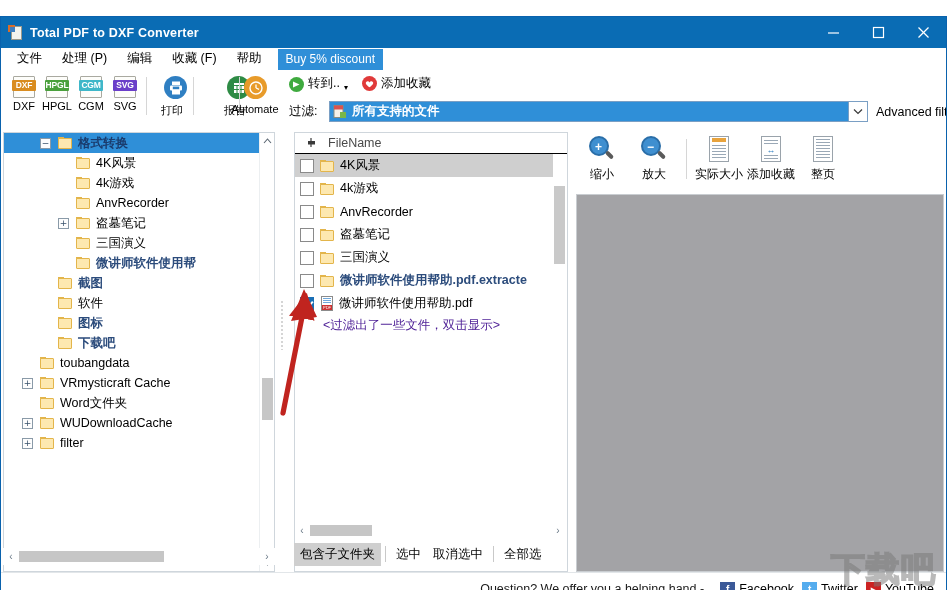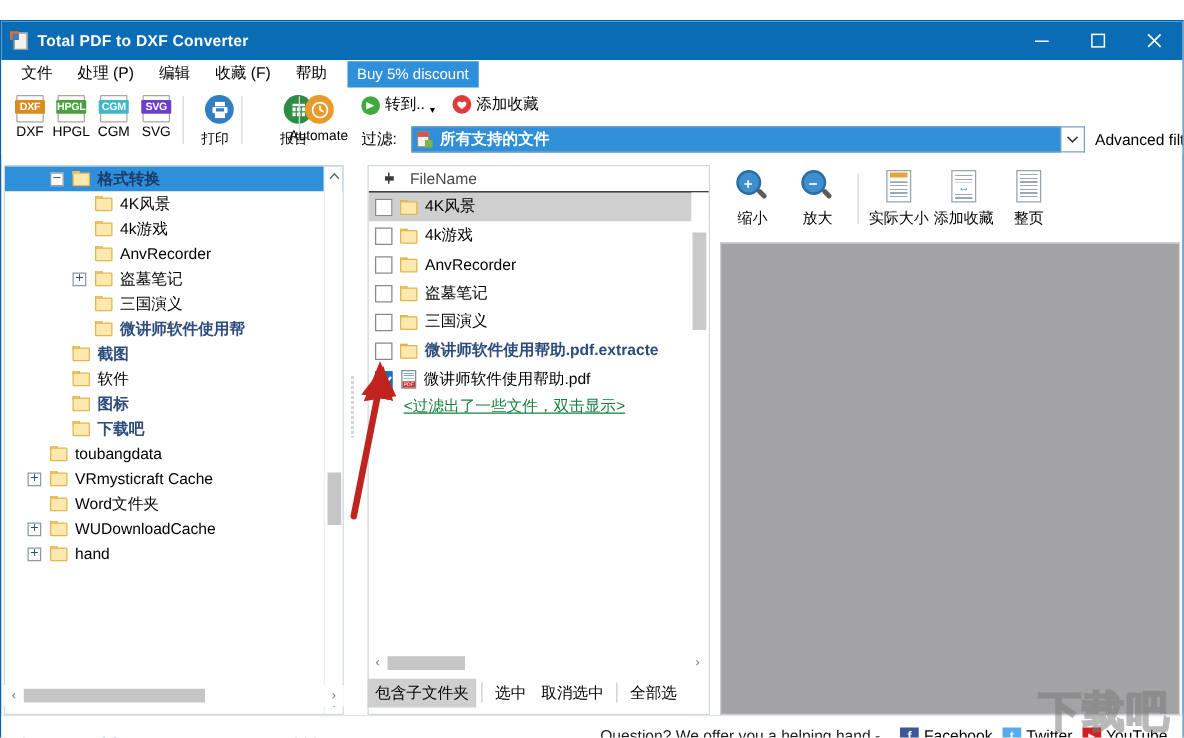--- a/index.html
+++ b/index.html
@@ -298,22 +298,22 @@
     font-size: 4px; color: #fff; text-align: center; line-height: 5px;
   }
   .pdf-ico .lines {
     position: absolute; left: 3px; top: 2px;
     width: 8px; height: 5px;
     background: repeating-linear-gradient(#6fa8dc 0 1px, #ffffff 1px 2px);
   }
   .fname { font-size: 12.5px; color: #000; margin-left: 5px; }
   .fname.bluebold { color: #2c4c7c; font-weight: bold; }
   #filter-note {
-    font-size: 12.5px; color: #15803d;
-    padding-left: 28px; margin-top: 2px; text-decoration: underline;
+    font-size: 12.5px; color: #4c1d95;
+    padding-left: 28px; margin-top: 2px;
   }
   #list-vscroll {
     position: absolute; right: 0; top: 21px;
     width: 14px; bottom: 0; background: #ffffff;
   }
   #list-thumb {
     position: absolute; left: 1px; top: 32px;
     width: 11px; height: 78px; background: #c9c9c9;
   }
 
@@ -700,21 +700,21 @@
             <div class="body"></div>
           </div>
           <div class="tr-label">WUDownloadCache</div>
         </div>
         <div class="tree-row">
           <div class="expander" style="left: 18px;">+</div>
           <div class="folder" style="margin-left: 36px;">
             <div class="tab"></div>
             <div class="body"></div>
           </div>
-          <div class="tr-label">hand</div>
+          <div class="tr-label">filter</div>
         </div>
       </div>
     <div id="tree-vscroll">
       <div class="sc-arrow" style="top:0">
         <svg width="9" height="6" viewBox="0 0 9 6">
             <polyline points="1,5 4.5,1 8,5" fill="none" stroke="#5a6672" stroke-width="1.1"></polyline>
           </svg>
       </div>
       <div id="tree-thumb"></div>
       <div class="sc-arrow" style="bottom:0">

